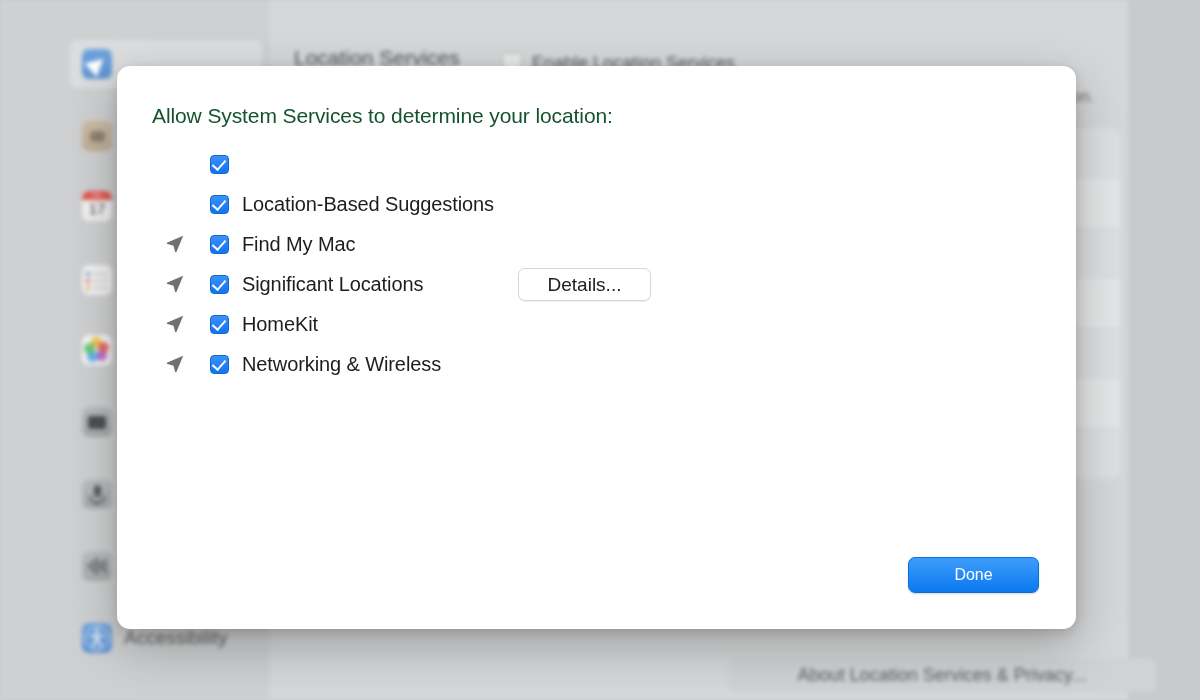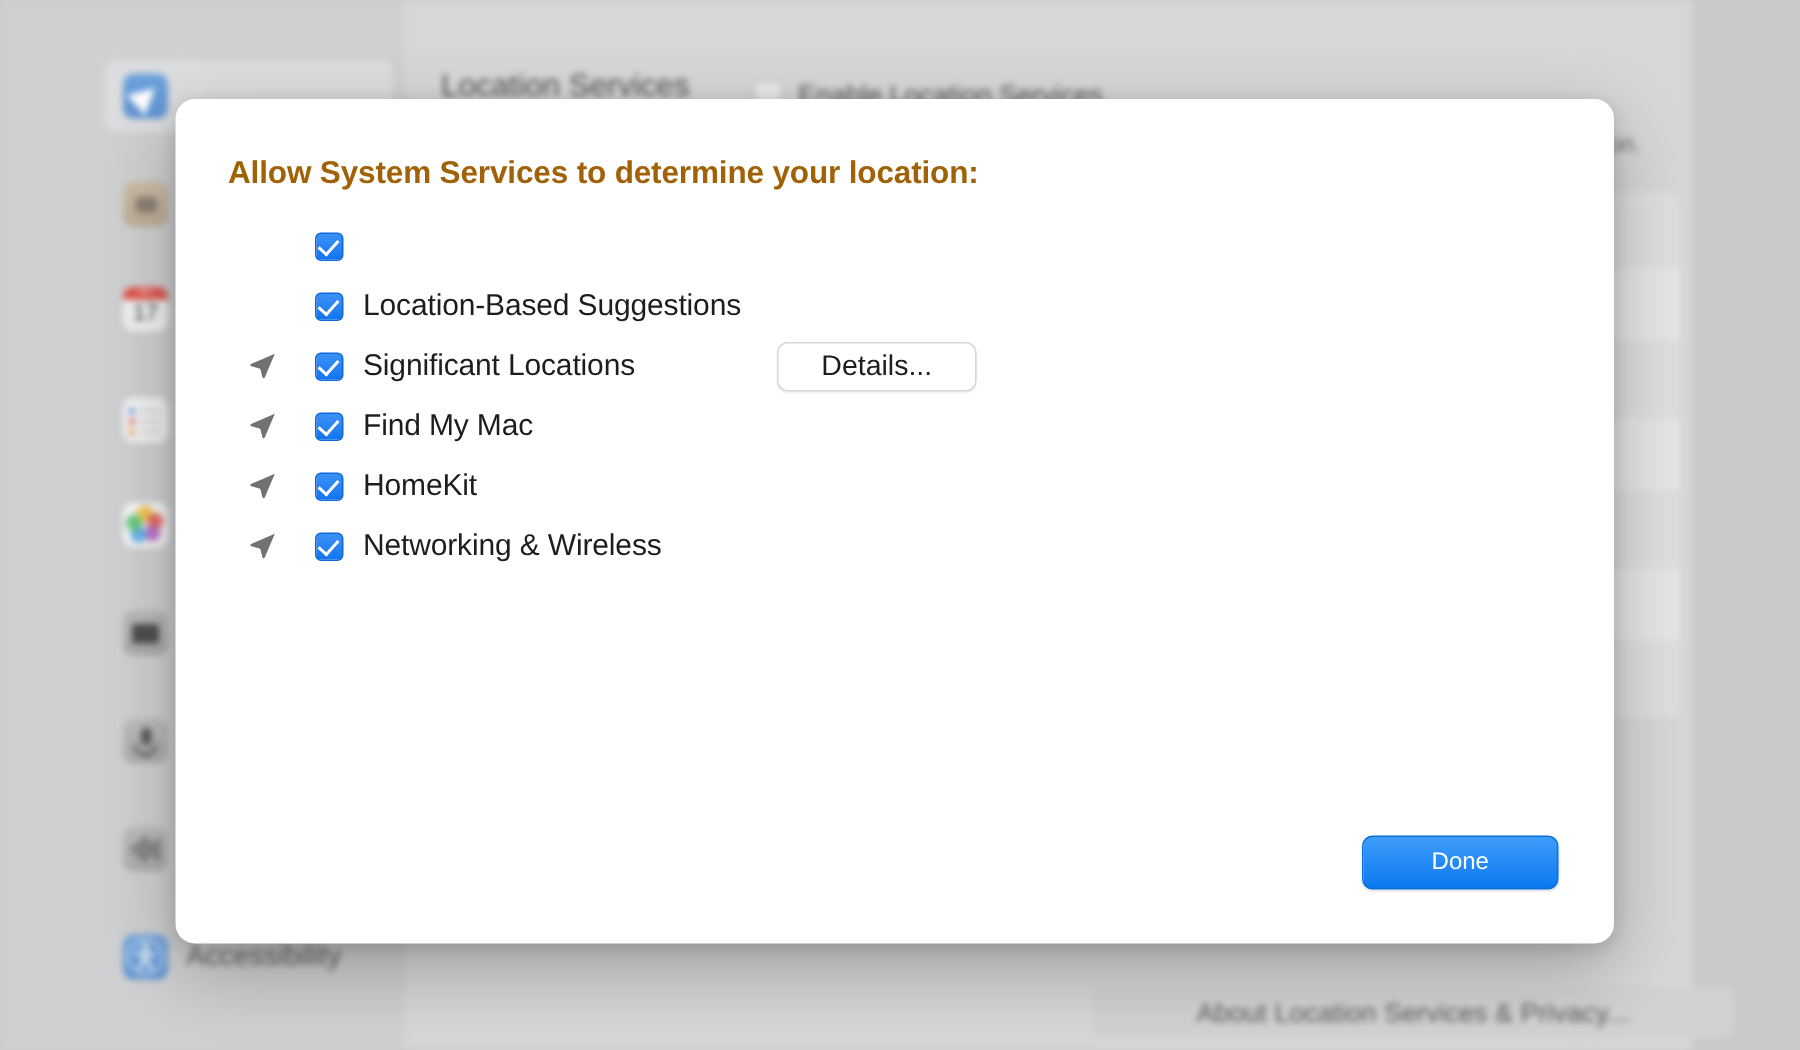--- a/index.html
+++ b/index.html
@@ -264,22 +264,22 @@
     background: #ffffff;
     border-radius: 13px;
     box-shadow: 0 18px 50px rgba(0,0,0,0.26),
                 0 3px 12px rgba(0,0,0,0.14);
   }
 
   .sheet-title {
     position: absolute;
     left: 35px; top: 38px;
     font-size: 21px;
-    font-weight: bold;
-    color: #a16207;
+    font-weight: normal;
+    color: #14532d;
     letter-spacing: -0.1px;
     white-space: nowrap;
   }
 
   .services-list {
     position: absolute;
     left: 35px; top: 78px;
     width: 880px;
   }
 
@@ -528,34 +528,34 @@
 
       <div class="svc-row">
         <span class="svc-arrow">
           <svg width="20" height="20" viewBox="0 0 20 20">
               <path d="M18.2 1.8 L2.4 8.6 C1.7 8.9 1.8 9.9 2.5 10.1 L8.0 11.6 C8.3 11.7 8.5 11.9 8.6 12.2 L10.0 17.6 C10.2 18.3 11.2 18.4 11.5 17.7 Z" fill="#707173"></path>
             </svg>
         </span>
         <span class="checkbox on">
             <span class="tick"></span>
           </span>
-        <span class="svc-label">Significant Locations</span>
-        <span class="details-button">Details...</span>
+        <span class="svc-label">Find My Mac</span>
       </div>
 
       <div class="svc-row">
         <span class="svc-arrow">
           <svg width="20" height="20" viewBox="0 0 20 20">
               <path d="M18.2 1.8 L2.4 8.6 C1.7 8.9 1.8 9.9 2.5 10.1 L8.0 11.6 C8.3 11.7 8.5 11.9 8.6 12.2 L10.0 17.6 C10.2 18.3 11.2 18.4 11.5 17.7 Z" fill="#707173"></path>
             </svg>
         </span>
         <span class="checkbox on">
             <span class="tick"></span>
           </span>
-        <span class="svc-label">Find My Mac</span>
+        <span class="svc-label">Significant Locations</span>
+        <span class="details-button">Details...</span>
       </div>
 
       <div class="svc-row">
         <span class="svc-arrow">
           <svg width="20" height="20" viewBox="0 0 20 20">
               <path d="M18.2 1.8 L2.4 8.6 C1.7 8.9 1.8 9.9 2.5 10.1 L8.0 11.6 C8.3 11.7 8.5 11.9 8.6 12.2 L10.0 17.6 C10.2 18.3 11.2 18.4 11.5 17.7 Z" fill="#707173"></path>
             </svg>
         </span>
         <span class="checkbox on">
             <span class="tick"></span>

